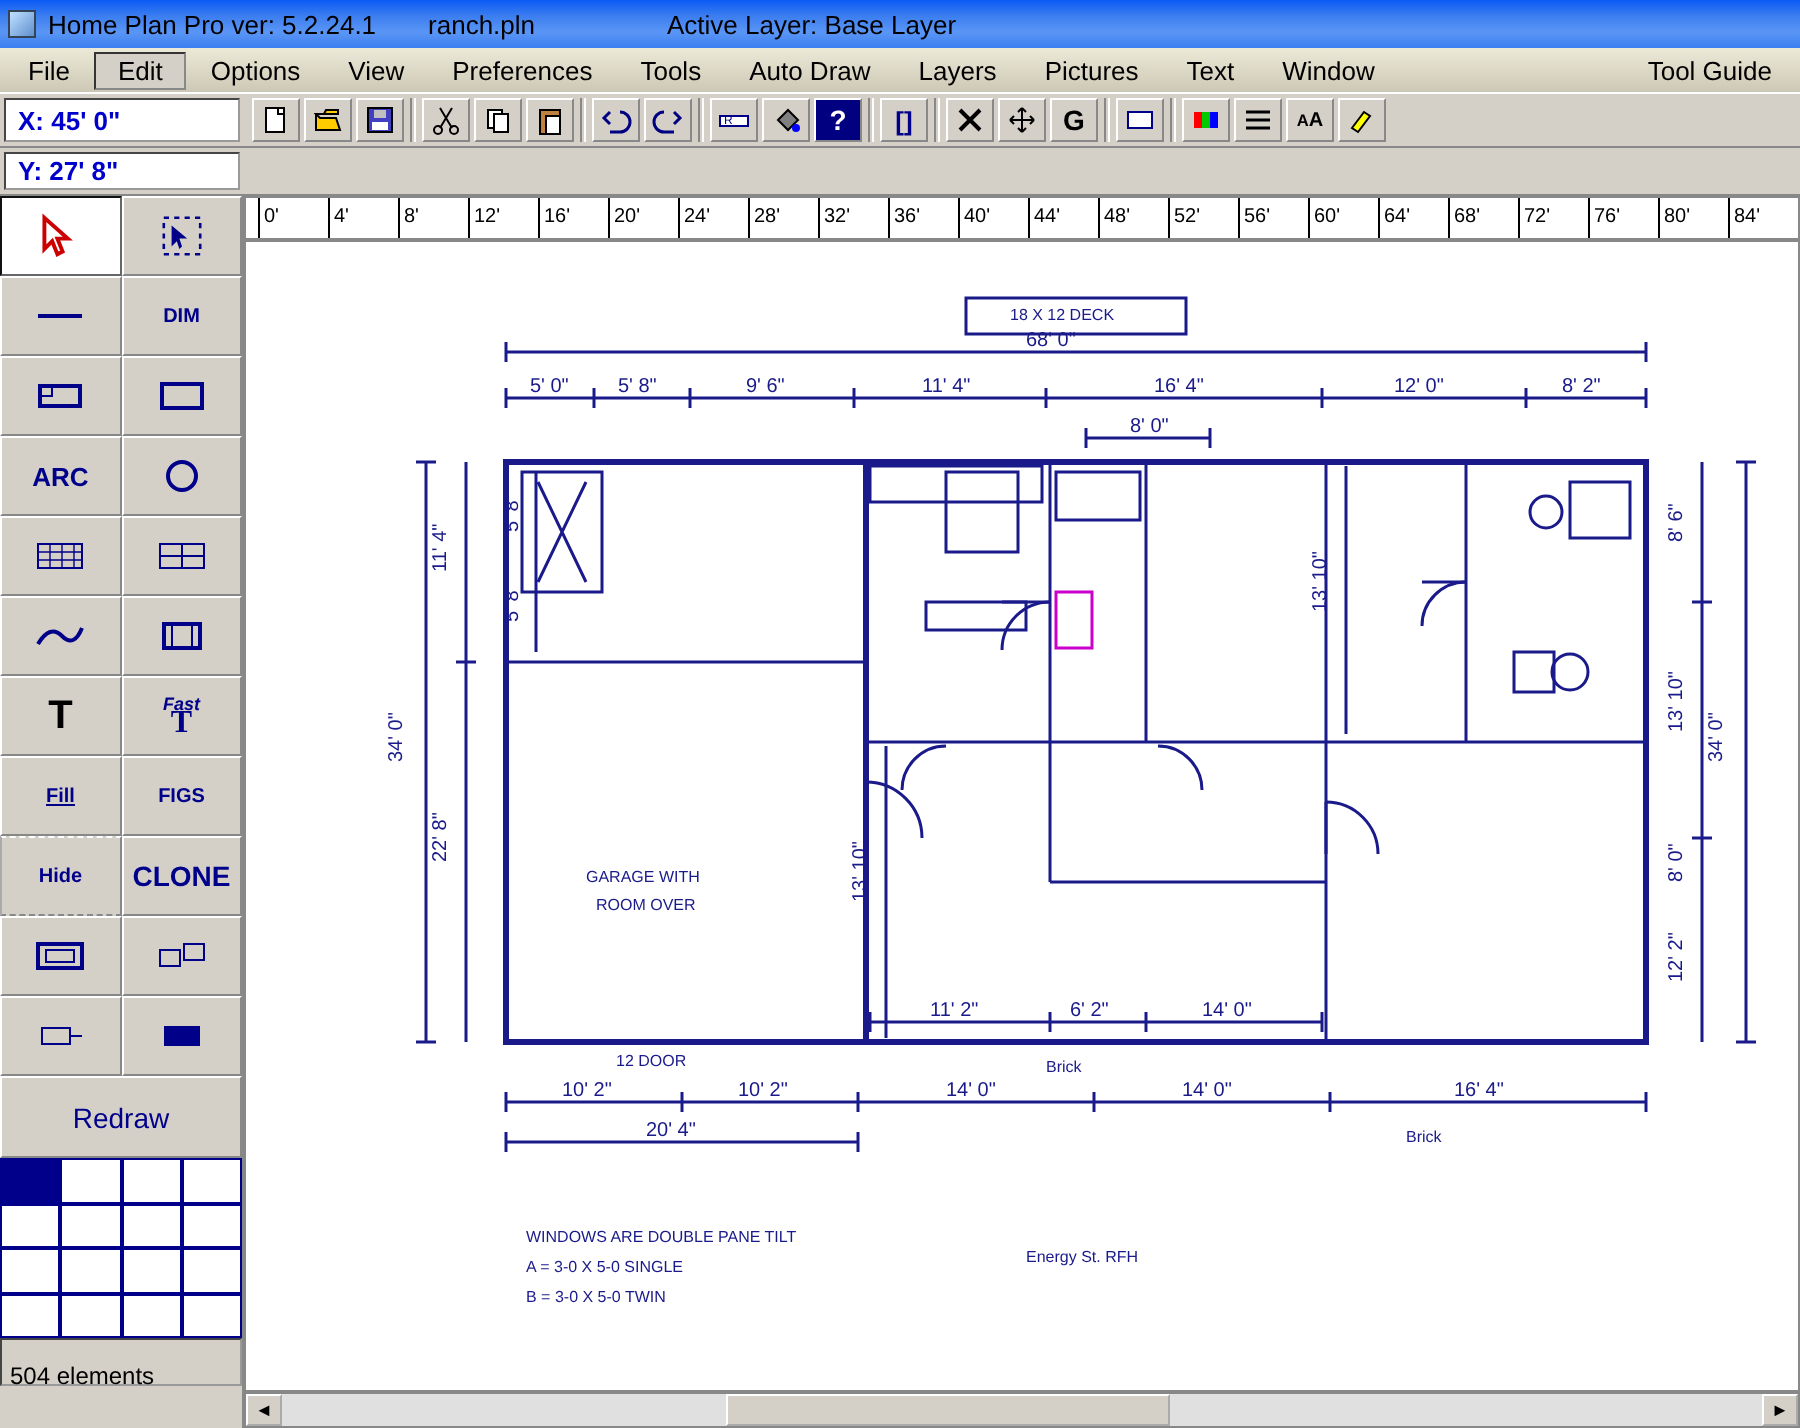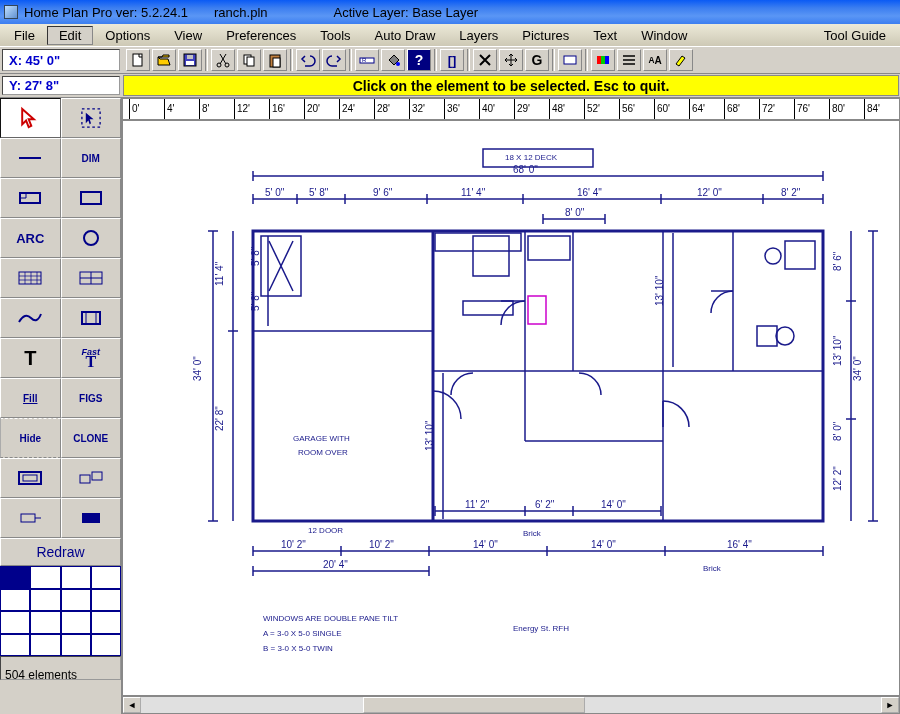--- a/index.html
+++ b/index.html
@@ -24,21 +24,21 @@
 .secondrow { height: 24px; background: #d4d0c8; display: flex; border-bottom: 1px solid #888; }
 .hintbar { flex: 1; background: #ffff00; color: #000; font-weight: bold; font-size: 14px; display:flex; align-items:center; justify-content:center; border: 1px solid #888; margin: 1px; }
 
 .mainrow { display: flex; height: 616px; }
 
 .toolpalette { width: 122px; background: #d4d0c8; border-right: 1px solid #888; display: flex; flex-direction: column; }
 .toolgrid { display: grid; grid-template-columns: 1fr 1fr; }
 .toolcell { height: 40px; border: 1px solid #888; border-top-color:#fff; border-left-color:#fff; background:#d4d0c8; display:flex; align-items:center; justify-content:center; font-size:10px; color:#00008b; font-weight:bold; cursor: default; overflow:hidden; }
 .toolcell.sel { background:#fff; border:1px inset #666; }
 .toolcell svg { width: 30px; height: 26px; }
-.redraw { height: 28px; background:#d4d0c8; border:1px solid #888; border-top-color:#fff; border-left-color:#fff; color:#00008b; font-size:14px; display:flex;align-items:center;justify-content:center; cursor:default; }
+.redraw { height: 41px; background:#d4d0c8; border:1px solid #888; border-top-color:#fff; border-left-color:#fff; color:#00008b; font-size:14px; display:flex;align-items:center;justify-content:center; cursor:default; }
 .colorgrid { display:grid; grid-template-columns:repeat(4,1fr); grid-template-rows:repeat(4,1fr); height:90px; }
 .colorcell { border:1px solid #00008b; background:#fff; }
 .colorcell.sel { background:#00008b; }
 .statusfoot { height:18px; background:#d4d0c8; border:1px inset #999; font-size:12px; padding:11px 4px; }
 
 .canvaswrap { flex: 1; display: flex; flex-direction: column; background:#d4d0c8; }
 .ruler { height: 22px; background:#fff; border: 1px solid #888; display:flex; align-items:center; font-size:10px; color:#000; overflow:hidden; position:relative; }
 .ruler .tick { position:absolute; top:0; height:100%; border-left:1px solid #000; padding-left:2px; font-size:10px; line-height:20px; }
 .canvas { flex:1; background:#fff; border:1px solid #888; position:relative; overflow:hidden; }
 .scrollh { height:18px; background:#c0c0c0; border:1px solid #888; display:flex; }
@@ -183,21 +183,20 @@
     <div class="tbtn">
         <svg viewBox="0 0 16 16">
           <path d="M3 12l6-8 3 2-6 8z" fill="#ff0" stroke="#000"></path>
         </svg>
       </div>
   </div>
 </div>
 
 <div class="secondrow">
   <div class="coordbox">Y: 27' 8"</div>
-  <div class="hintbar">Click on the element to be selected.  Esc to quit.</div>
 </div>
 
 <div class="mainrow">
 
   <div class="toolpalette">
     <div class="toolgrid">
       <div class="toolcell sel">
           <svg viewBox="0 0 20 20">
             <path d="M4 3l0 12 3-3 2 5 2-1-2-5 4 0z" fill="none" stroke="#c00" stroke-width="1.5"></path>
           </svg>
@@ -266,21 +265,21 @@
         </div>
       <div class="toolcell" style="text-decoration:underline">
           <span>Fill</span>
         </div>
       <div class="toolcell">
           <span>FIGS</span>
         </div>
       <div class="toolcell" style="border-style:dashed inset">
           <span>Hide</span>
         </div>
-      <div class="toolcell" style="font-size:10px">
+      <div class="toolcell" style="font-size:14px">
           <span>CLONE</span>
         </div>
       <div class="toolcell">
           <svg viewBox="0 0 30 20">
             <rect x="4" y="4" width="22" height="12" fill="none" stroke="#008" stroke-width="2"></rect>
             <rect x="8" y="7" width="14" height="6" fill="none" stroke="#008"></rect>
           </svg>
         </div>
       <div class="toolcell">
           <svg viewBox="0 0 30 20">
@@ -328,21 +327,21 @@
         <div class="tick" style="left: 41px;">4'</div>
         <div class="tick" style="left: 76px;">8'</div>
         <div class="tick" style="left: 111px; text-align: right;">12'</div>
         <div class="tick" style="left: 146px;">16'</div>
         <div class="tick" style="left: 181px;">20'</div>
         <div class="tick" style="left: 216px;">24'</div>
         <div class="tick" style="left: 251px;">28'</div>
         <div class="tick" style="left: 286px;">32'</div>
         <div class="tick" style="left: 321px;">36'</div>
         <div class="tick" style="left: 356px;">40'</div>
-        <div class="tick" style="left: 391px;">29'</div>
+        <div class="tick" style="left: 391px;">44'</div>
         <div class="tick" style="left: 426px;">48'</div>
         <div class="tick" style="left: 461px;">52'</div>
         <div class="tick" style="left: 496px;">56'</div>
         <div class="tick" style="left: 531px;">60'</div>
         <div class="tick" style="left: 566px;">64'</div>
         <div class="tick" style="left: 601px;">68'</div>
         <div class="tick" style="left: 636px;">72'</div>
         <div class="tick" style="left: 671px;">76'</div>
         <div class="tick" style="left: 706px;">80'</div>
         <div class="tick" style="left: 741px;">84'</div>

